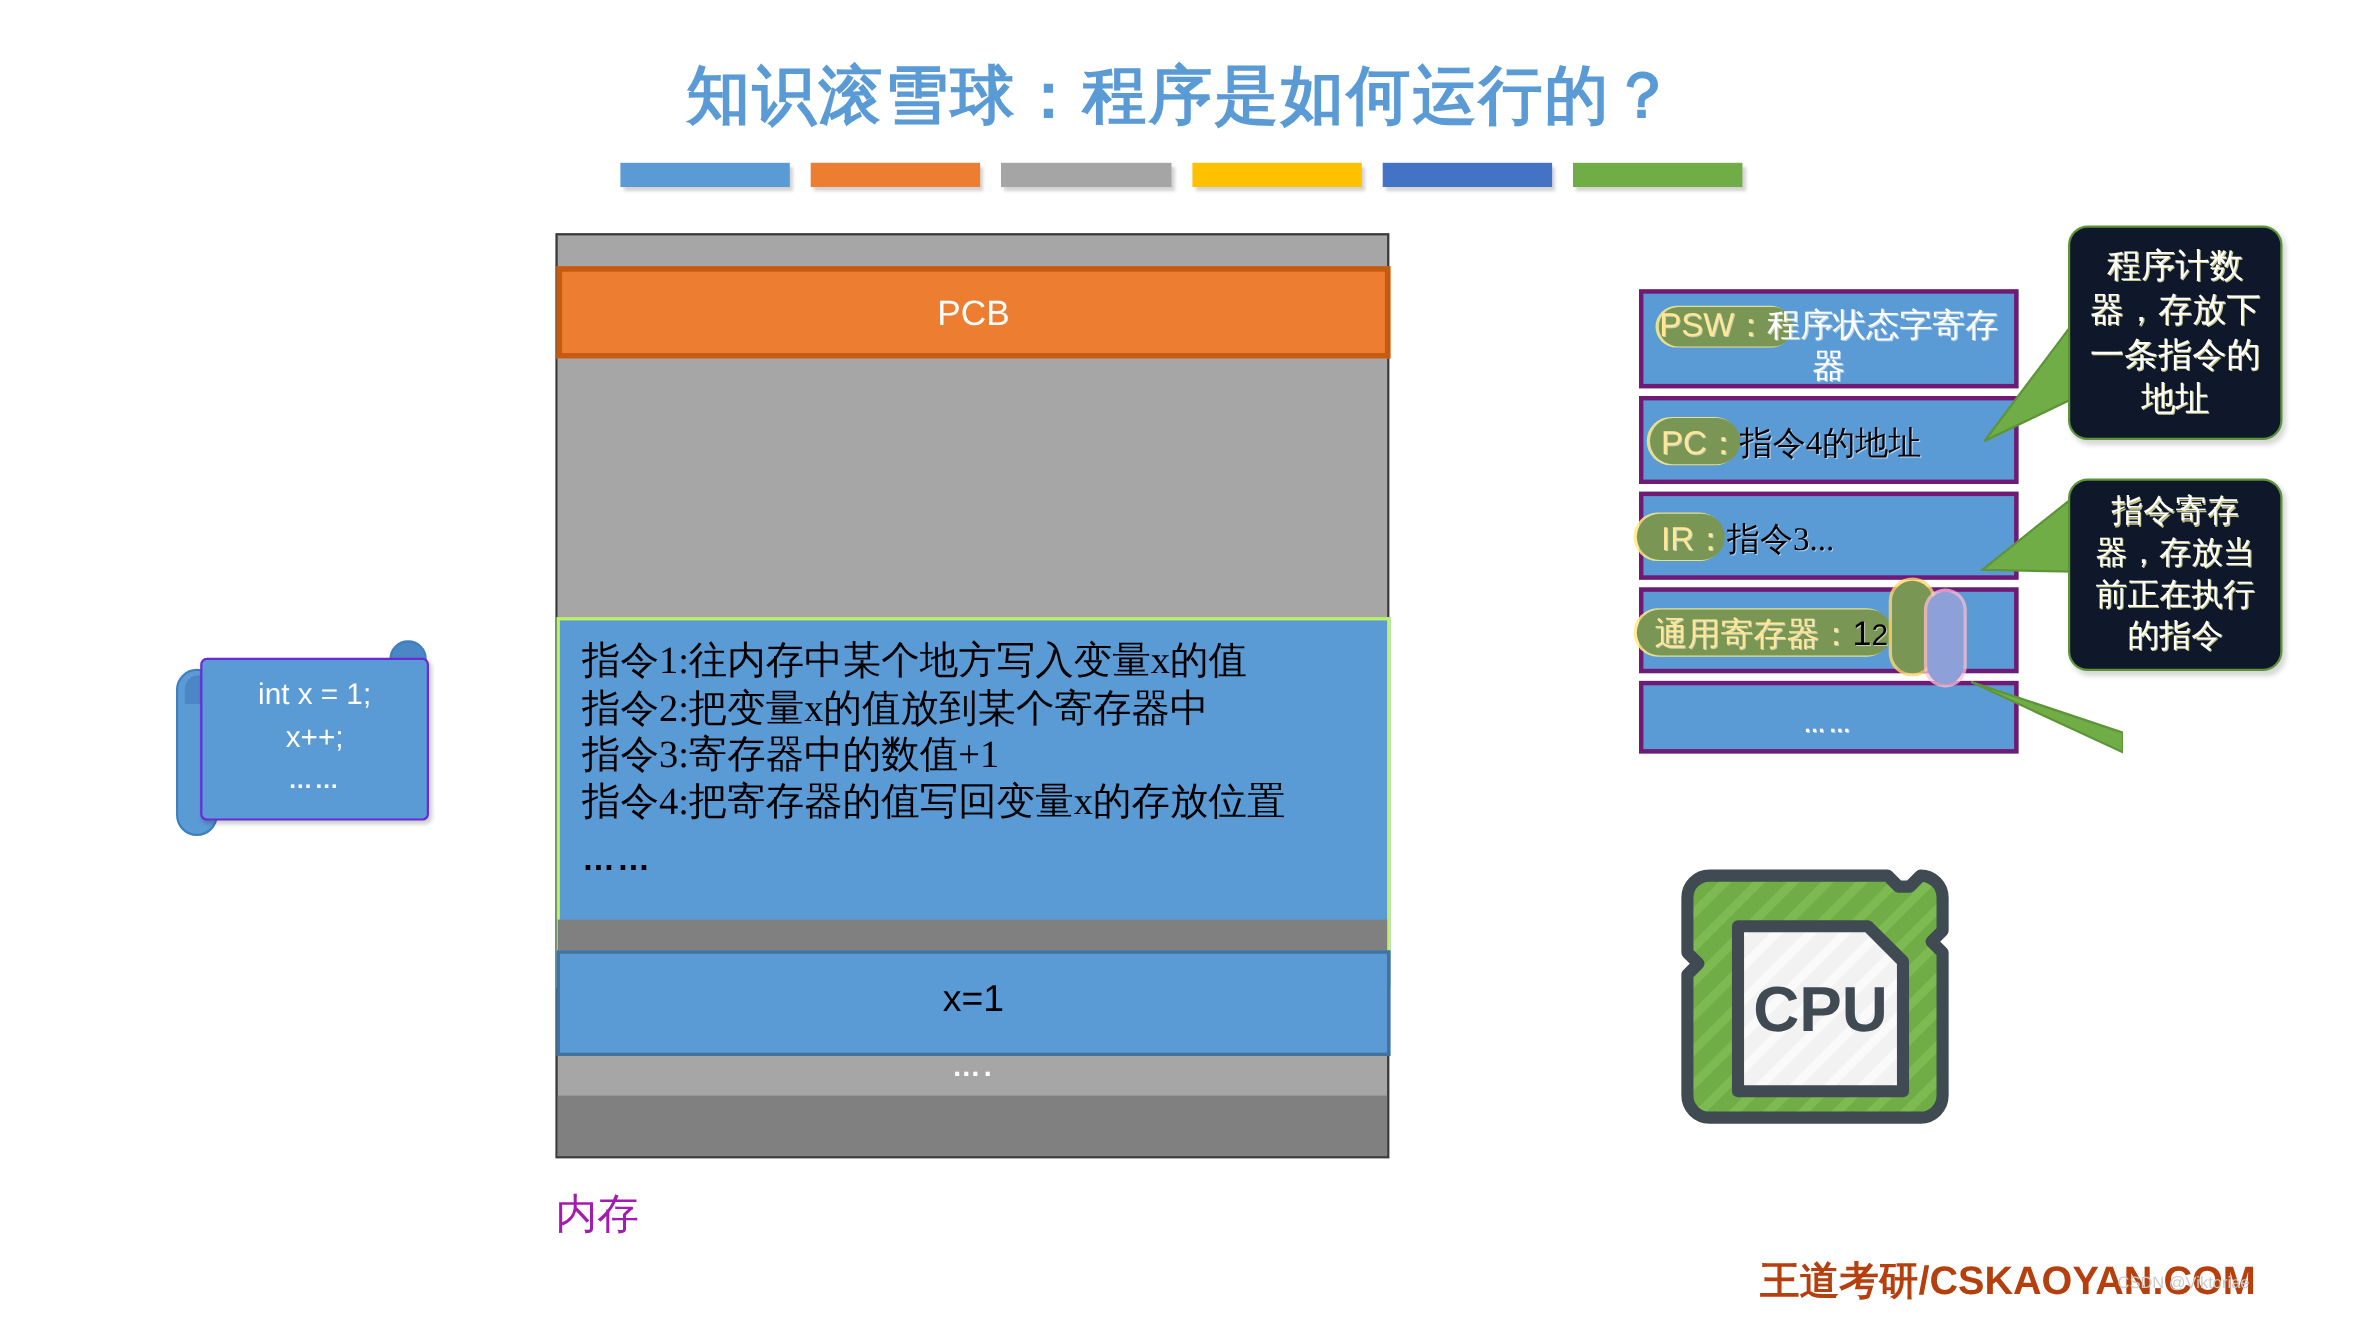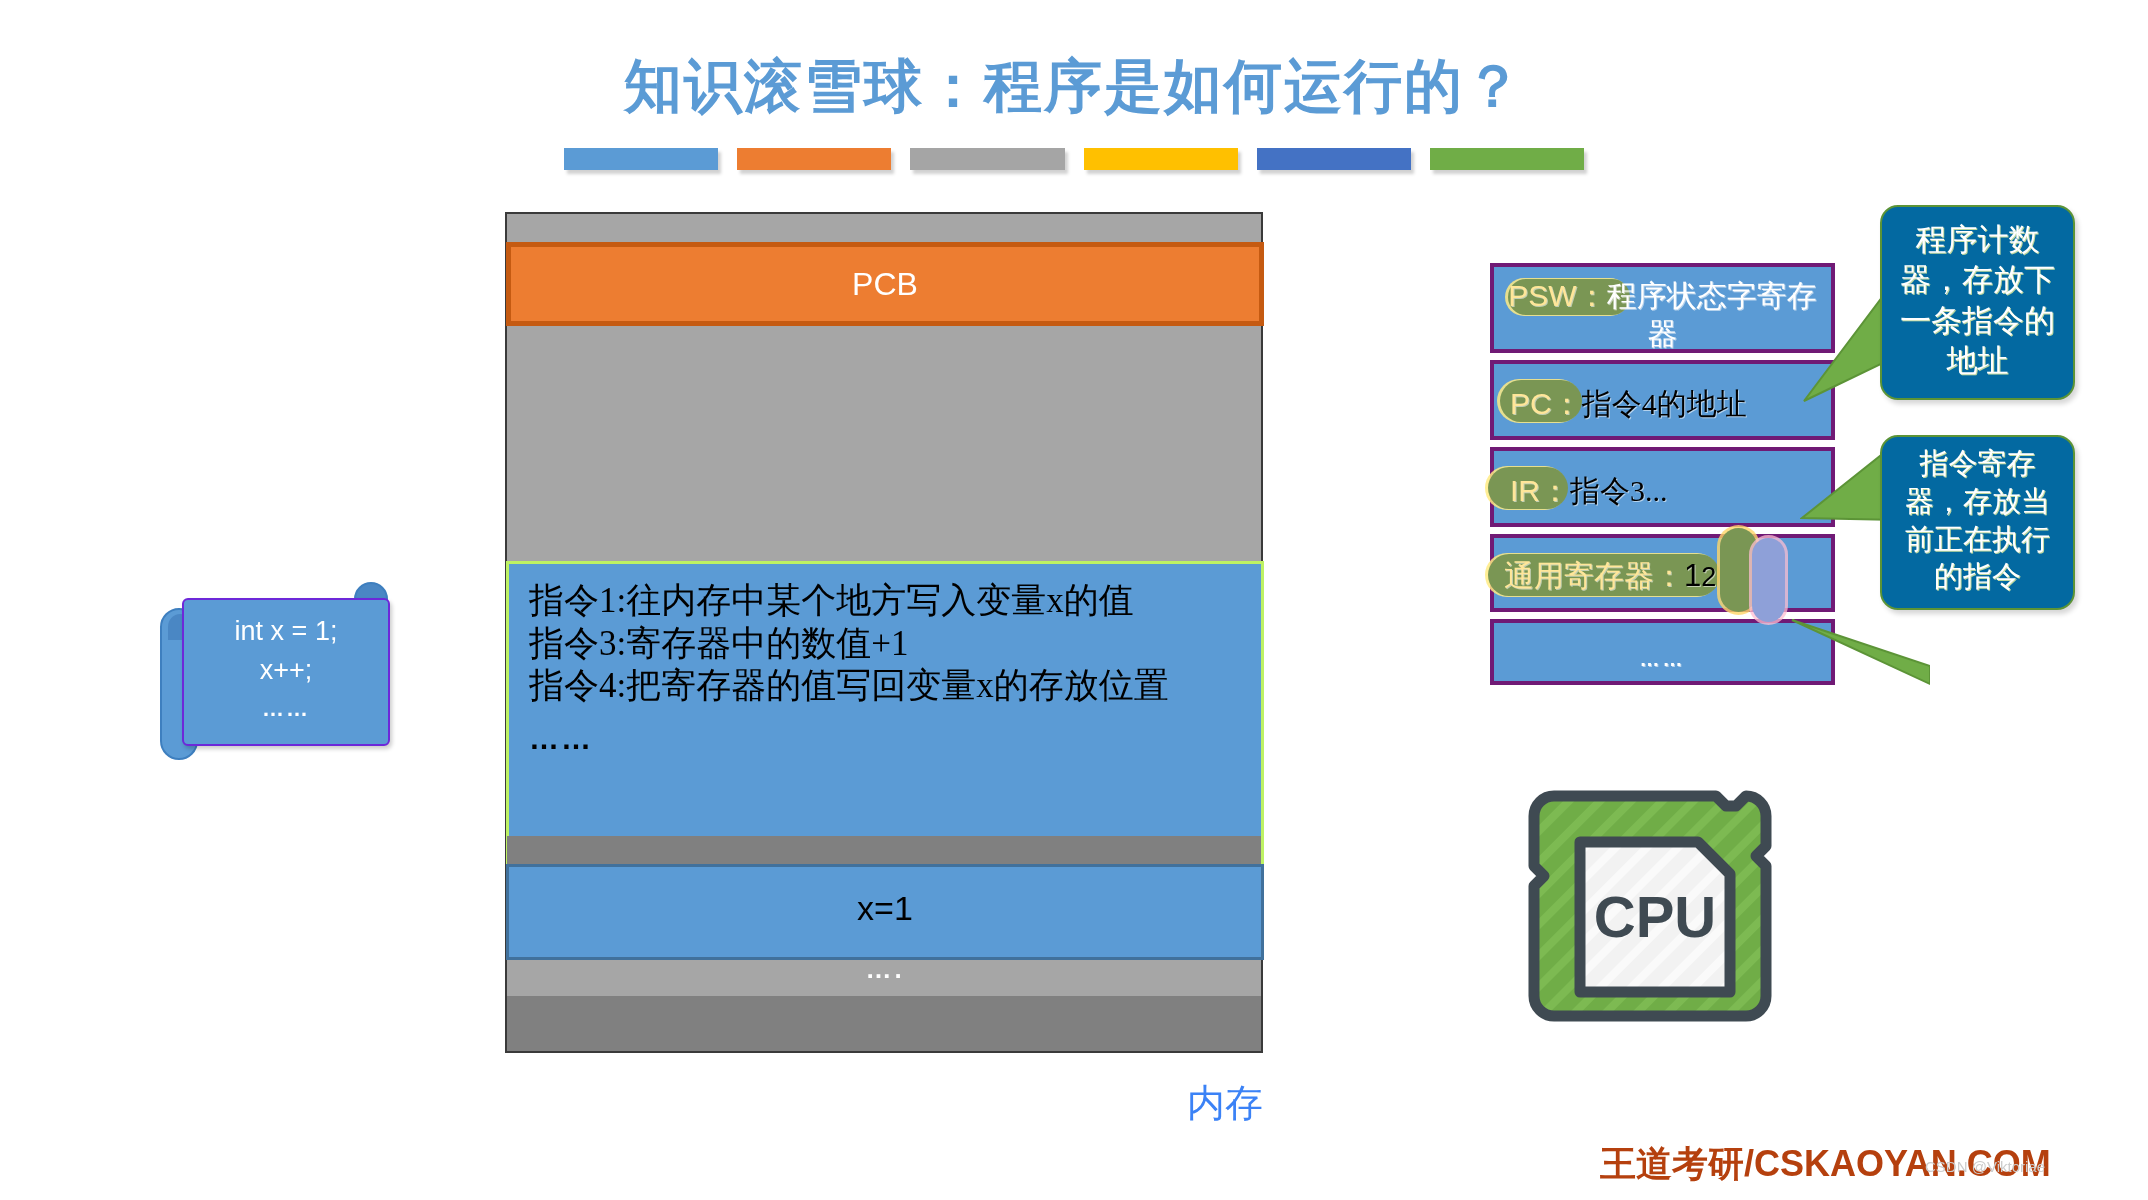--- a/index.html
+++ b/index.html
@@ -84,23 +84,23 @@
     padding-top:22px;
   }
   .mem-data .val{font-size:34px;color:#000;font-weight:400;}
   .mem-data .dots{font-size:26px;color:#ffffff;font-weight:700;margin-top:26px;letter-spacing:3px;}
   .mem-strip2{
     position:absolute;left:0;top:782px;width:754px;height:55px;
     background:#808080;
   }
   .mem-label{
     position:absolute;left:505px;top:1078px;width:758px;
-    text-align:right;
+    text-align:left;
     font-family:"Liberation Serif","DejaVu Serif",serif;
-    font-size:38px;color:#3b82f6;
+    font-size:38px;color:#a21caf;
   }
 
   
   .scroll{
     position:absolute;left:160px;top:590px;
     width:230px;height:170px;
   }
   .scroll .body{
     position:absolute;left:22px;top:8px;width:208px;height:148px;
     background:#5B9BD5;border:2px solid #6d28d9;
@@ -171,26 +171,26 @@
     position:absolute;left:258px;top:0px;width:33px;height:84px;
     background:#8EA0D8;border-radius:20px;z-index:1;
     box-shadow:0 0 0 3px rgba(255,190,210,0.75);
   }
   .reg-etc{height:66px;}
   .reg-etc .txt{color:#ffffff;text-align:center;padding-top:24px;font-family:"Liberation Sans","DejaVu Sans",sans-serif;font-size:20px;font-weight:700;letter-spacing:3px;}
 
   
   .callout{
     position:absolute;
-    background:#0369a1;
+    background:#0f172a;
     border:2px solid #5C9437;
     border-radius:18px;
     box-sizing:border-box;
     color:#ffffff;
-    font-family:Liberation Mono, monospace;
+    font-family:Liberation Sans, sans-serif;
     text-align:center;
     text-shadow:1px 1px 0 rgba(255,255,160,0.75);
     box-shadow:3px 4px 5px rgba(0,0,0,0.16);
     display:flex;align-items:center;justify-content:center;
     padding:6px 14px;
     line-height:1.3;
   }
   .co1{left:1880px;top:205px;width:195px;height:195px;font-size:31px;}
   .co2{left:1880px;top:435px;width:195px;height:175px;font-size:29px;}
   .co3{left:1880px;top:670px;width:195px;height:98px;font-size:29px;}
@@ -239,20 +239,21 @@
     </div>
   </div>
 
   <div class="memory">
     <div class="mem-pcb">
       <span>PCB</span>
     </div>
     <div class="mem-gap"></div>
     <div class="mem-code">
       <div class="line">指令1:往内存中某个地方写入变量x的值</div>
+      <div class="line">指令2:把变量x的值放到某个寄存器中</div>
       <div class="line">指令3:寄存器中的数值+1</div>
       <div class="line">指令4:把寄存器的值写回变量x的存放位置</div>
       <div class="dots">……</div>
     </div>
     <div class="mem-strip1"></div>
     <div class="mem-data">
       <div class="val">x=1</div>
       <div class="dots">….</div>
     </div>
     <div class="mem-strip2"></div>

